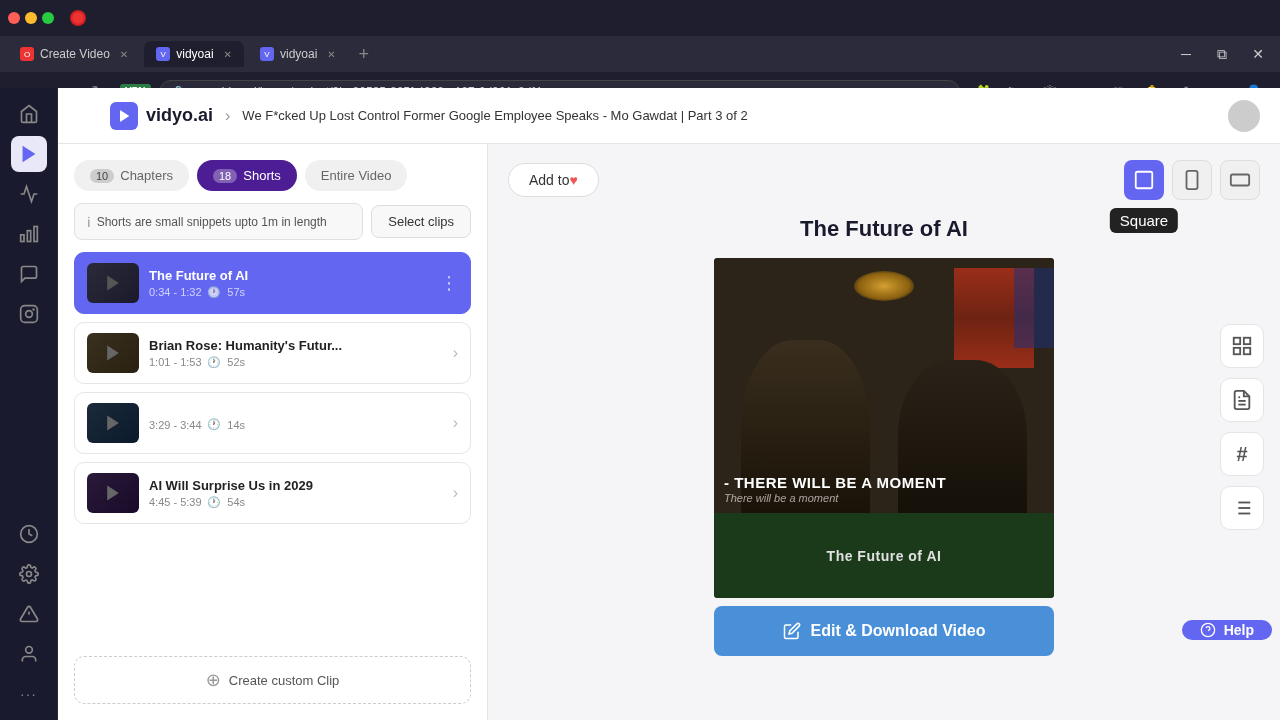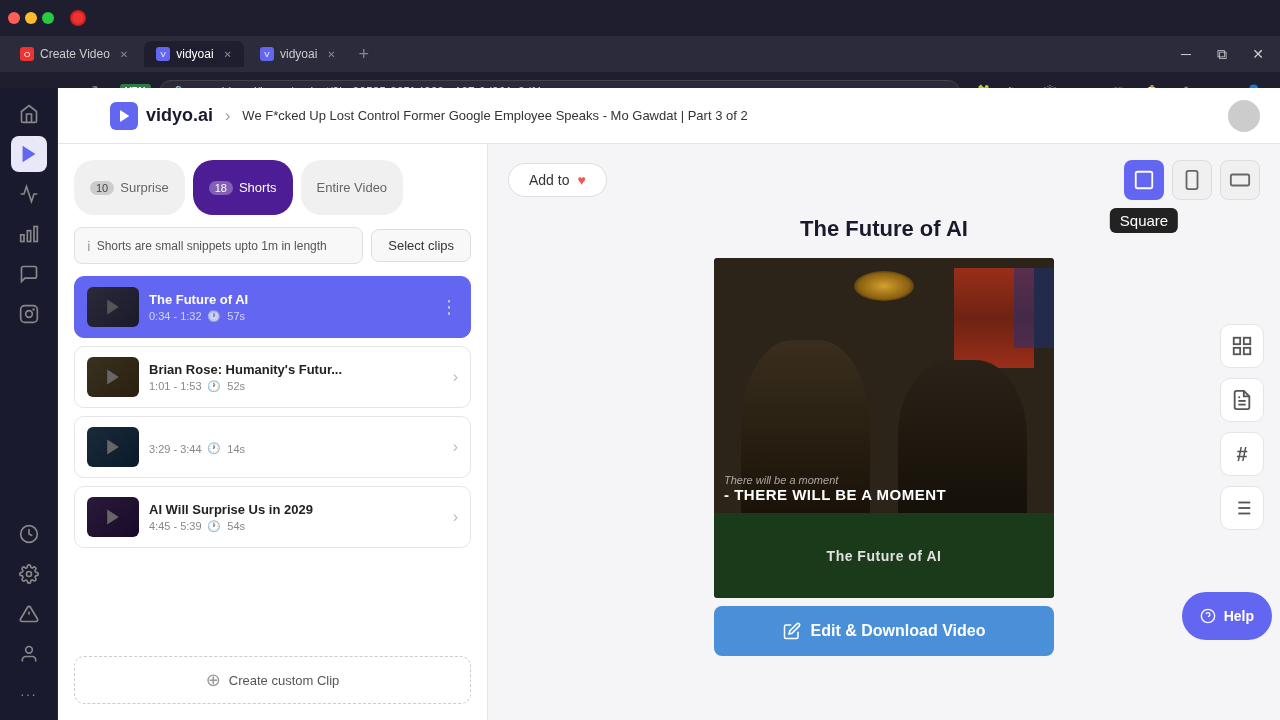--- a/index.html
+++ b/index.html
@@ -35,21 +35,21 @@
     .breadcrumb-sep { color: #999; font-size: 16px; }
     .breadcrumb-text { color: #333; font-size: 13px; font-weight: 500; }
     .avatar { width: 32px; height: 32px; border-radius: 50%; background: #ddd; margin-left: auto; }
 
     
     .content-area { display: flex; flex: 1; overflow: hidden; }
 
     
     .left-panel { width: 430px; background: #fff; border-right: 1px solid #e5e5e5; display: flex; flex-direction: column; padding: 16px; gap: 12px; overflow: hidden; }
     .tabs-row { display: flex; gap: 8px; align-items: center; }
-    .tab-btn { display: flex; align-items: center; gap: 6px; padding: 20px 16px; border-radius: 20px; border: none; cursor: pointer; font-size: 13px; font-weight: 500; }
+    .tab-btn { display: flex; align-items: center; gap: 6px; padding: 8px 16px; border-radius: 20px; border: none; cursor: pointer; font-size: 13px; font-weight: 500; }
     .tab-btn.default { background: #f0f0f0; color: #666; }
     .tab-btn.active-tab { background: #4c1d95; color: #fff; }
     .tab-badge { background: rgba(255,255,255,0.3); color: #fff; border-radius: 10px; padding: 1px 6px; font-size: 11px; }
     .tab-badge.dark { background: rgba(0,0,0,0.15); color: #444; border-radius: 10px; padding: 1px 6px; font-size: 11px; }
     .info-bar { display: flex; align-items: center; justify-content: space-between; gap: 8px; }
     .info-msg { display: flex; align-items: center; gap: 6px; background: #f8f8f8; border: 1px solid #e0e0e0; border-radius: 8px; padding: 8px 12px; font-size: 12px; color: #555; flex: 1; }
     .info-icon { color: #999; font-size: 14px; }
     .select-clips-btn { background: #f8f8f8; border: 1px solid #ddd; border-radius: 8px; padding: 8px 16px; font-size: 13px; color: #333; cursor: pointer; white-space: nowrap; }
     .clips-list { display: flex; flex-direction: column; gap: 8px; overflow-y: auto; flex: 1; }
     .clip-item { display: flex; align-items: center; gap: 10px; padding: 10px 12px; border-radius: 10px; border: 1px solid #e5e5e5; cursor: pointer; background: #fff; }
@@ -63,40 +63,40 @@
     .clip-meta.dark { color: #888; text-align: center; }
     .clip-duration-icon { font-size: 11px; }
     .clip-arrow { color: rgba(255,255,255,0.7); font-size: 16px; }
     .clip-arrow.dark { color: #bbb; }
     .clip-more { color: rgba(255,255,255,0.7); font-size: 18px; cursor: pointer; }
     .create-clip-btn { border: 1px dashed #ccc; border-radius: 10px; padding: 12px; display: flex; align-items: center; justify-content: center; gap: 8px; font-size: 13px; color: #555; cursor: pointer; background: #fff; margin-top: 4px; }
 
     
     .right-panel { flex: 1; display: flex; flex-direction: column; background: #f5f5f7; }
     .right-toolbar { display: flex; align-items: center; justify-content: space-between; padding: 16px 20px; }
-    .add-to-btn { display: flex; align-items: center; gap: 8px; background: #fff; border: 1px solid #ddd; border-radius: 20px; padding: 8px 20px; font-size: 14px; color: #333; cursor: pointer; }
+    .add-to-btn { display: flex; align-items: center; gap: 0; background: #fff; border: 1px solid #ddd; border-radius: 20px; padding: 8px 20px; font-size: 14px; color: #333; cursor: pointer; }
     .heart-icon { color: #e55; }
     .view-controls { display: flex; gap: 8px; align-items: center; }
     .view-btn { width: 40px; height: 40px; display: flex; align-items: center; justify-content: center; border-radius: 8px; cursor: pointer; border: none; background: transparent; color: #888; font-size: 20px; }
     .view-btn.active-view { background: #6366f1; color: #fff; }
     .square-label { position: absolute; top: 48px; left: 50%; transform: translateX(-50%); background: #222; color: #fff; font-size: 15px; padding: 4px 10px; border-radius: 6px; white-space: nowrap; }
     .view-btn-wrapper { position: relative; }
 
     .video-section { flex: 1; display: flex; flex-direction: column; align-items: center; justify-content: flex-start; padding: 0 40px 20px; }
     .video-title { font-size: 22px; font-weight: 700; color: #1a1a2e; margin-bottom: 16px; text-align: center; }
     .video-container { width: 340px; position: relative; }
     .video-frame { width: 340px; height: 340px; background: #1a1a1a; border-radius: 4px; overflow: hidden; position: relative; display: flex; align-items: center; justify-content: center; }
     .video-bg { width: 100%; height: 100%; background: linear-gradient(135deg, #2a2a2a 0%, #1a1a1a 100%); position: relative; overflow: hidden; }
     .video-scene { width: 100%; height: 75%; background: #2c2418; position: relative; overflow: hidden; }
     .chandelier { position: absolute; top: 5%; left: 50%; transform: translateX(-50%); width: 60px; height: 30px; background: radial-gradient(ellipse, #d4a030 0%, #8b6010 60%, transparent 80%); border-radius: 50%; }
     .video-lower { height: 25%; background: #1a3a1a; display: flex; align-items: center; justify-content: center; position: relative; }
     .video-lower-text { color: #e0e0e0; font-size: 14px; font-weight: 700; text-align: center; letter-spacing: 0.5px; }
     .edit-download-btn { width: 340px; margin-top: 8px; background: #4a90d9; color: #fff; border: none; border-radius: 8px; padding: 16px; font-size: 16px; font-weight: 600; cursor: pointer; display: flex; align-items: center; justify-content: center; gap: 10px; }
     .tool-btn { width: 44px; height: 44px; display: flex; align-items: center; justify-content: center; background: #fff; border: 1px solid #e5e5e5; border-radius: 10px; cursor: pointer; color: #555; font-size: 20px; }
-    .help-btn { background: #6366f1; color: #fff; border: none; border-radius: 24px; padding: 16px 18px; display: flex; align-items: center; gap: 8px; font-size: 14px; font-weight: 600; cursor: pointer; white-space: nowrap; }
+    .help-btn { background: #6366f1; color: #fff; border: none; border-radius: 24px; padding: 2px 18px; display: flex; align-items: center; gap: 8px; font-size: 14px; font-weight: 600; cursor: pointer; white-space: nowrap; }
 
     .title-bar-btn { width: 12px; height: 12px; border-radius: 50%; display: inline-block; }
   </style>
 </head>
 <body>
 
 <div class="title-bar">
   <div style="display:flex;gap:5px;align-items:center;">
     <span class="title-bar-btn" style="background:#ff5f57;"></span>
     <span class="title-bar-btn" style="background:#ffbd2e;"></span>
@@ -234,21 +234,21 @@
     <div class="avatar" style="background:#ccc;border-radius:50%;"></div>
   </div>
 
   <div class="content-area">
 
     <div class="left-panel">
 
       <div class="tabs-row">
         <button class="tab-btn default">
           <span class="tab-badge dark">10</span>
-          <span>Surprise</span>
+          <span>Chapters</span>
         </button>
         <button class="tab-btn active-tab">
           <span class="tab-badge">18</span>
           <span>Shorts</span>
         </button>
         <button class="tab-btn default">
           <span>Entire Video</span>
         </button>
       </div>
 
@@ -388,22 +388,22 @@
                 <div style="position:absolute;top:10px;right:20px;width:80px;height:100px;background:linear-gradient(180deg,#c8321a 0%,#8b2210 50%,#c8321a 100%);opacity:0.7;"></div>
                 <div style="position:absolute;top:10px;right:0;width:40px;height:80px;background:#1a3080;opacity:0.5;"></div>
 
                 <div style="position:absolute;bottom:0;left:0;right:0;height:80%;">
                   <div style="position:absolute;bottom:0;left:8%;width:38%;height:85%;background:linear-gradient(180deg,#3a2f1e 0%,#1a1208 100%);border-radius:40% 40% 0 0 / 50% 50% 0 0;"></div>
                   <div style="position:absolute;bottom:0;right:8%;width:38%;height:75%;background:linear-gradient(180deg,#2a2218 0%,#151008 100%);border-radius:40% 40% 0 0 / 50% 50% 0 0;"></div>
                 </div>
               </div>
 
               <div style="position:absolute;bottom:26%;left:0;right:0;padding:6px 10px;z-index:2;">
+                <div style="font-size:15px;color:#fff;font-weight:900;text-transform:uppercase;letter-spacing:0.5px;line-height:1.2;">- THERE WILL BE A MOMENT</div>
                 <div style="font-size:11px;color:rgba(255,255,255,0.6);font-style:italic;">There will be a moment</div>
-                <div style="font-size:15px;color:#fff;font-weight:900;text-transform:uppercase;letter-spacing:0.5px;line-height:1.2;">- THERE WILL BE A MOMENT</div>
               </div>
 
               <div class="video-lower">
                 <span class="video-lower-text">The Future of AI</span>
               </div>
             </div>
           </div>
 
           <button class="edit-download-btn">
             <svg width="18" height="18" viewBox="0 0 24 24" fill="none" stroke="currentColor" stroke-width="2">

